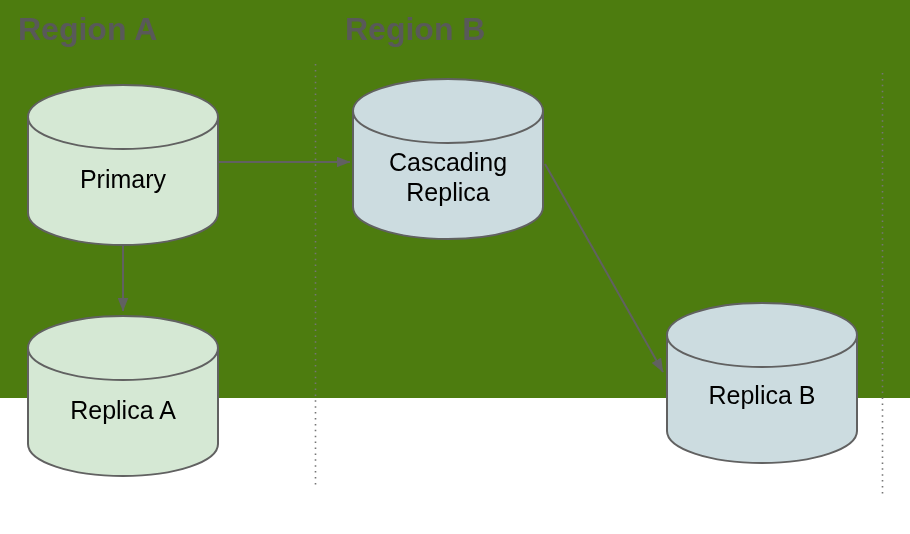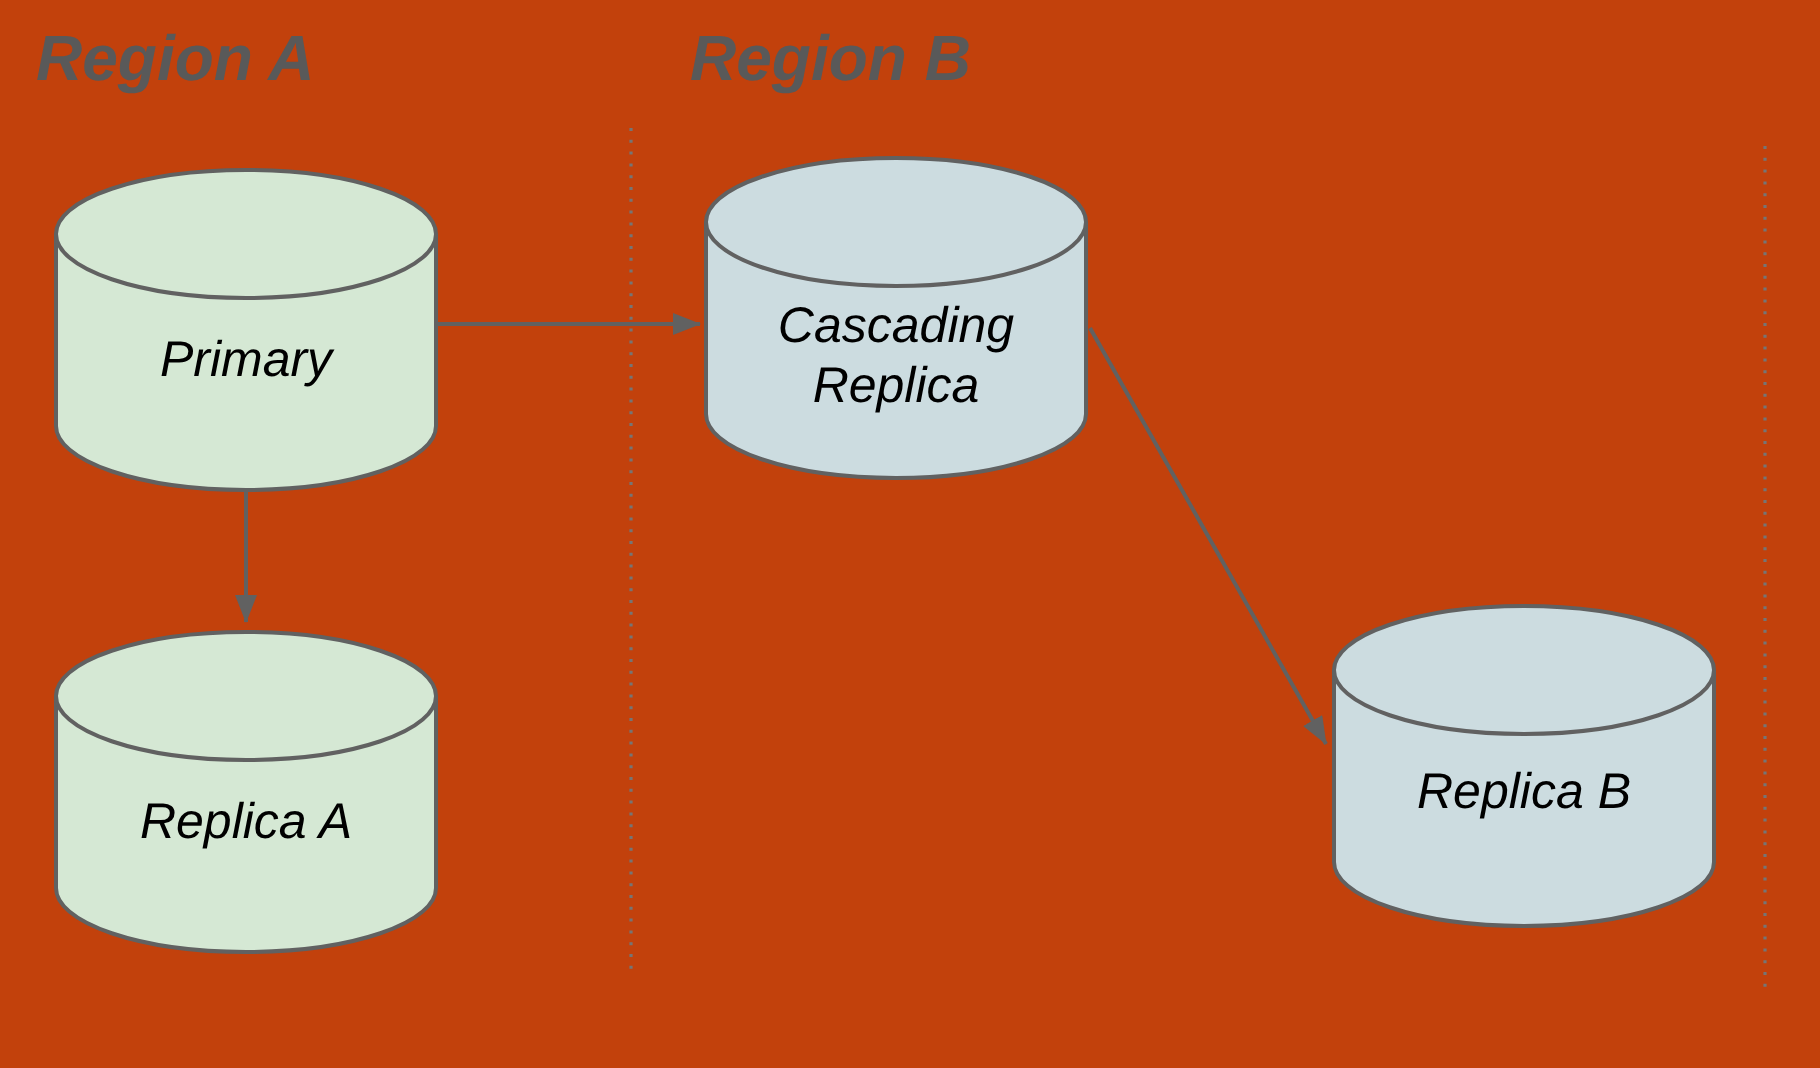--- a/index.html
+++ b/index.html
@@ -7,23 +7,22 @@
     padding: 0;
     background: #ffffff;
     width: 910px;
     height: 534px;
     overflow: hidden;
     font-family: "Liberation Sans", sans-serif;
   }
   .stage {
     position: relative;
     width: 910px;
-    height: 534px;
-    background: #c2410c;
-    font-style: italic;
+    height: 398px;
+    background: #4d7c0f;
   }
   svg { display: block; }
   .region-label {
     font-family: "Liberation Sans", sans-serif;
     font-size: 32px;
     font-weight: 700;
     fill: #595959;
   }
   .node-label {
     font-family: "Liberation Sans", sans-serif;

